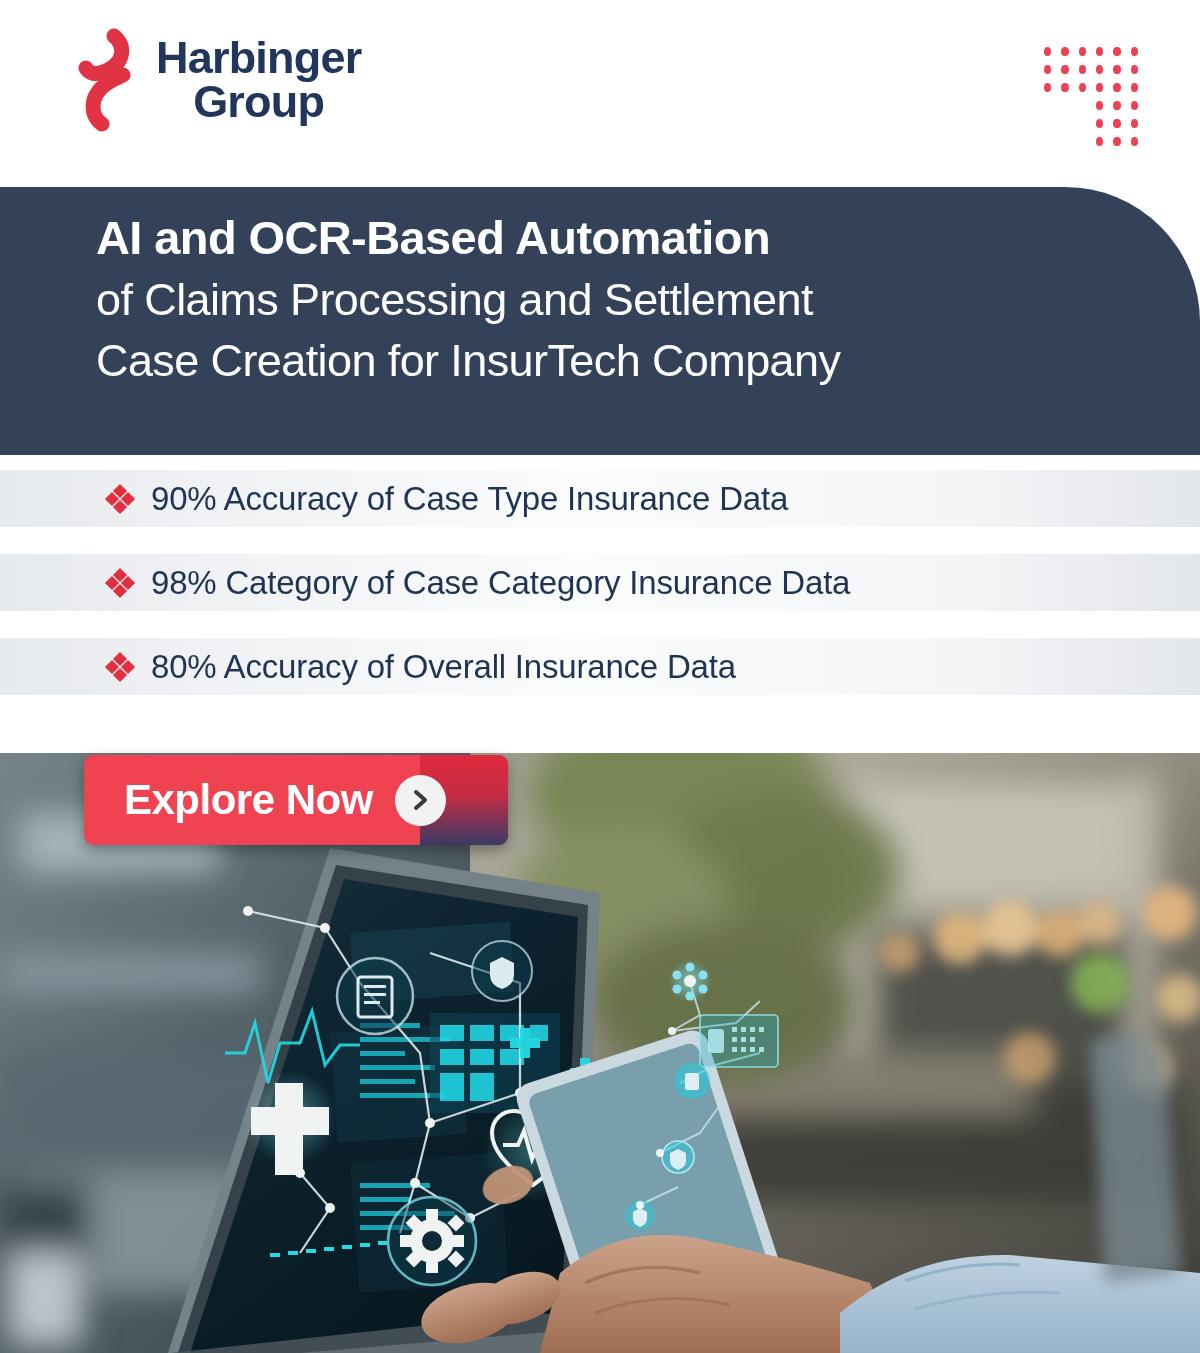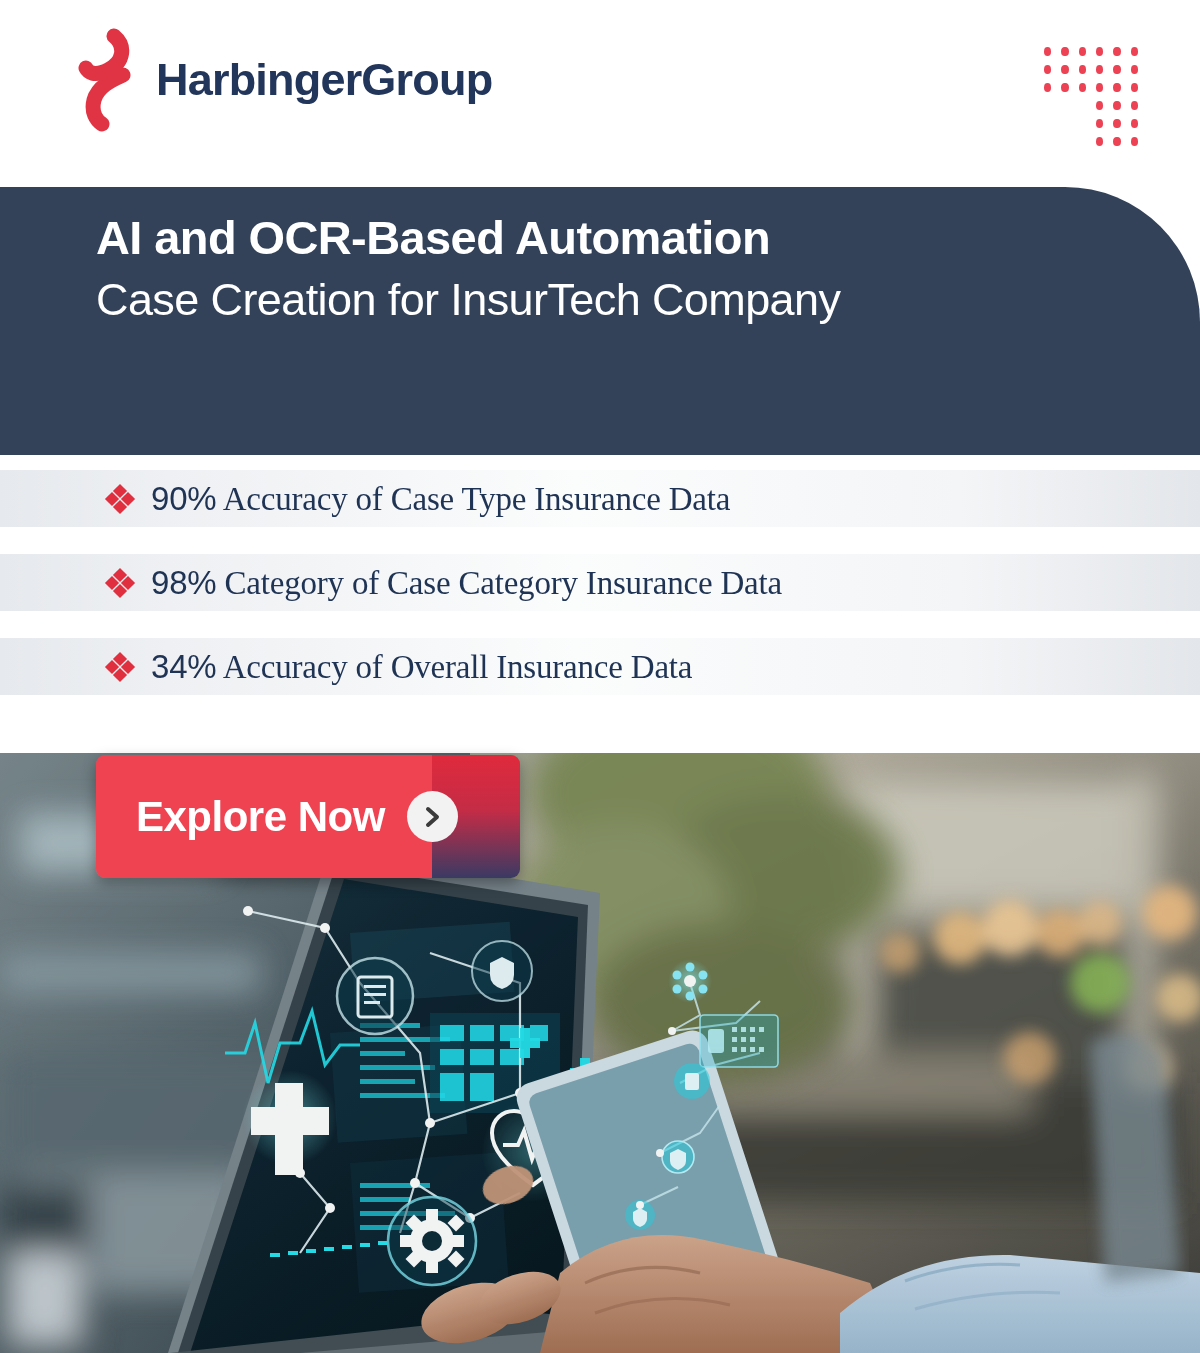--- a/index.html
+++ b/index.html
@@ -9,21 +9,21 @@
     font-family: "Liberation Sans", sans-serif;
     overflow: hidden;
   }
   .page { position: relative; width: 1200px; height: 1353px; background:#fff; }
 
   
   .header { position:absolute; left:0; top:0; width:1200px; height:187px; background:#fff; }
 
   .logo-wrap { position:absolute; left:76px; top:28px; display:flex; align-items:center; gap:14px; }
   .logo-mark { width:66px; height:104px; position:relative; }
-  .logo-text { display:flex; flex-direction:row; line-height:0.98;text-align:center; }
+  .logo-text { display:flex; flex-direction:column; line-height:0.98;text-align:center; }
   .logo-text .l1, .logo-text .l2 {
     font-size:45px; font-weight:700; color:#22355a; letter-spacing:-0.8px;
   }
 
   .dots { position:absolute; right:62px; top:47px; width:104px; }
   .dot-row { display:flex; justify-content:flex-end; height:18px; }
   .dot { width:9px; height:9px; border-radius:50%; background:#ec4254; margin-left:10px; }
   .dot.blank { background:transparent; }
 
   
@@ -46,29 +46,29 @@
     display:flex; align-items:center;
   }
   .bmark { width:26px; height:26px; position:relative; margin-left:107px; flex:none; }
   .bmark i { position:absolute; width:10px; height:10px; background:#e0303f; transform:rotate(45deg); }
   .bmark i.t { left:8px; top:0px; }
   .bmark i.l { left:0px; top:8px; }
   .bmark i.r { left:16px; top:8px; }
   .bmark i.b { left:8px; top:16px; }
   .btext { margin-left:18px; font-size:33px; color:#1f3354; letter-spacing:-0.2px; white-space:nowrap; }
   .btext b { font-weight:400; }
-  .btext span { font-weight:400;font-family:Liberation Serif, serif; }
+  .btext span { font-weight:400; }
 
   
   .photo { position:absolute; left:0; top:753px; width:1200px; height:600px; overflow:hidden; background:#2a3640; }
   .photo svg { display:block; }
 
   
   .cta {
-    position:absolute; left:96px; top:755px; width:424px; height:123px;
+    position:absolute; left:84px; top:755px; width:424px; height:90px;
     border-radius:9px; overflow:hidden;
     box-shadow:0 5px 14px rgba(0,0,0,.35);
     display:flex; align-items:center;
     cursor:pointer;
   }
   .cta-bg { position:absolute; inset:0; background:#f04352; }
   .cta-bg2 {
     position:absolute; right:0; top:0; width:88px; height:100%;
     background:linear-gradient(180deg,#e02a3c 0%, #c42c46 45%, #3a3a63 100%);
   }
@@ -151,20 +151,21 @@
         <span class="dot"></span>
           <span class="dot"></span>
           <span class="dot"></span>
       </div>
     </div>
   </div>
 
   <div class="band">
     <div class="band-inner">
       <div class="hl l1">AI and OCR-Based Automation</div>
+      <div class="hl l2">of Claims Processing and Settlement</div>
       <div class="hl l3">Case Creation for InsurTech Company</div>
     </div>
   </div>
 
   <div class="bullets">
 
     <div class="brow">
       <div class="bmark">
         <i class="t"></i>
           <i class="l"></i>
@@ -189,21 +190,21 @@
     </div>
 
     <div class="brow">
       <div class="bmark">
         <i class="t"></i>
           <i class="l"></i>
           <i class="r"></i>
           <i class="b"></i>
       </div>
       <div class="btext">
-        <b>34%</b><span> Accuracy of Overall Insurance Data</span>
+        <b>80%</b><span> Accuracy of Overall Insurance Data</span>
       </div>
     </div>
 
   </div>
 
   <div class="photo">
     <svg width="1200" height="600" viewBox="0 0 1200 600">
       <defs>
         <linearGradient id="bgsky" x1="0" y1="0" x2="1" y2="1">
           <stop offset="0" stop-color="#8e9a8a"></stop>

